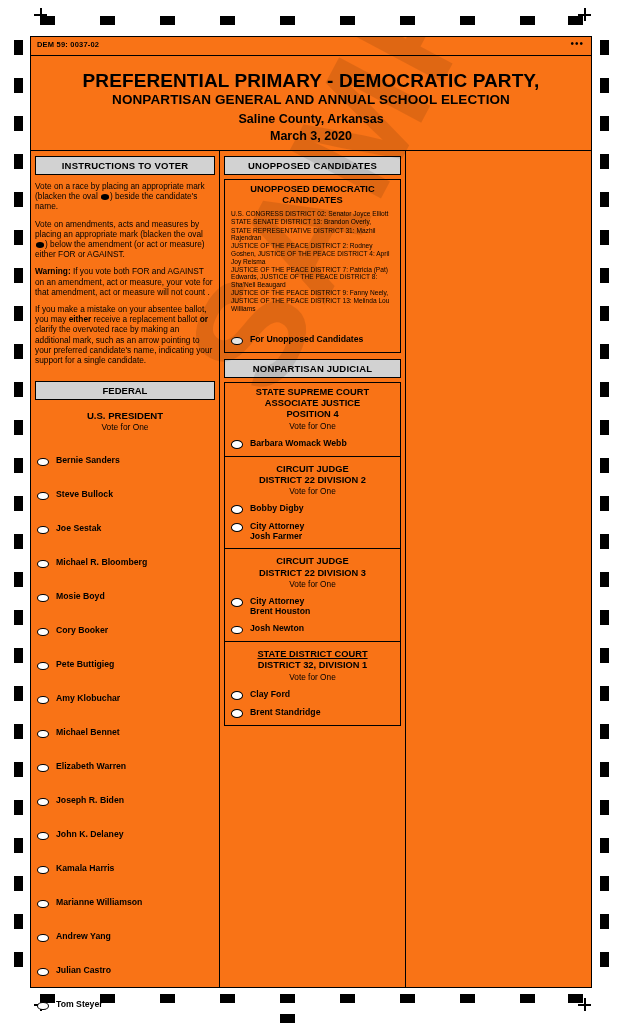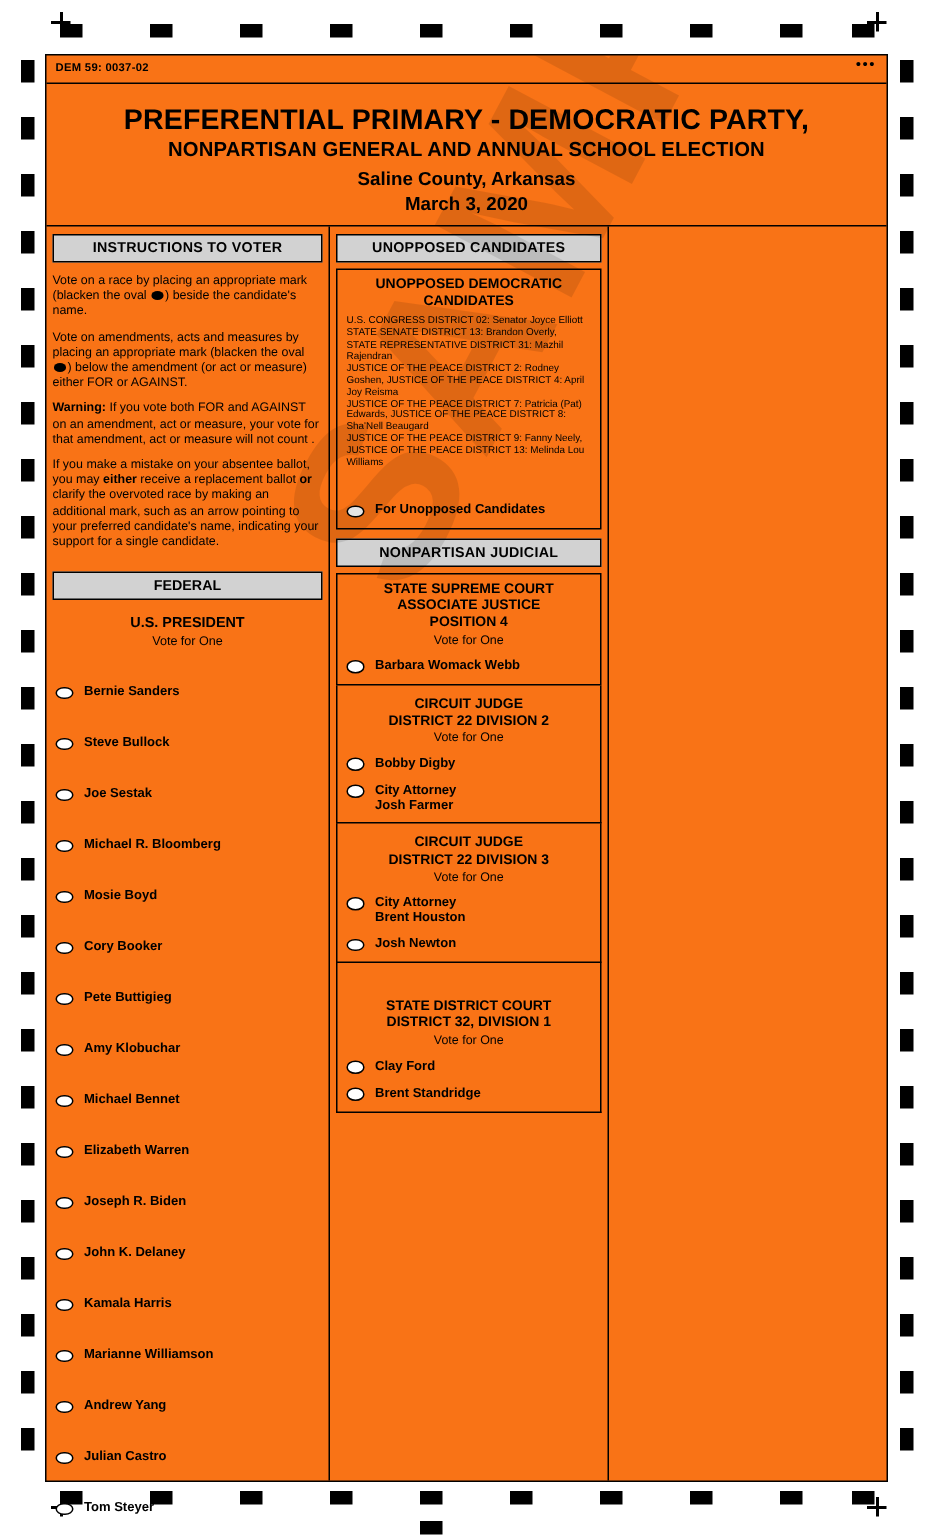--- a/index.html
+++ b/index.html
@@ -510,21 +510,21 @@
               <span>Brent Houston</span>
             </span>
           </div>
           <div class="cand">
             <span class="oval"></span>
             <span class="cand-name">Josh Newton</span>
           </div>
         </div>
 
         <div class="contest" style="margin:0 4px 0 4px;">
-          <div class="contest-title" style="margin-top:19px;">STATE DISTRICT COURT</div>
+          <div class="contest-title" style="margin-top:3px;text-decoration:underline;">STATE DISTRICT COURT</div>
           <div class="contest-title">DISTRICT 32, DIVISION 1</div>
           <div class="vote-for">Vote for One</div>
           <div class="cand">
             <span class="oval"></span>
             <span class="cand-name">Clay Ford</span>
           </div>
           <div class="cand">
             <span class="oval"></span>
             <span class="cand-name">Brent Standridge</span>
           </div>

